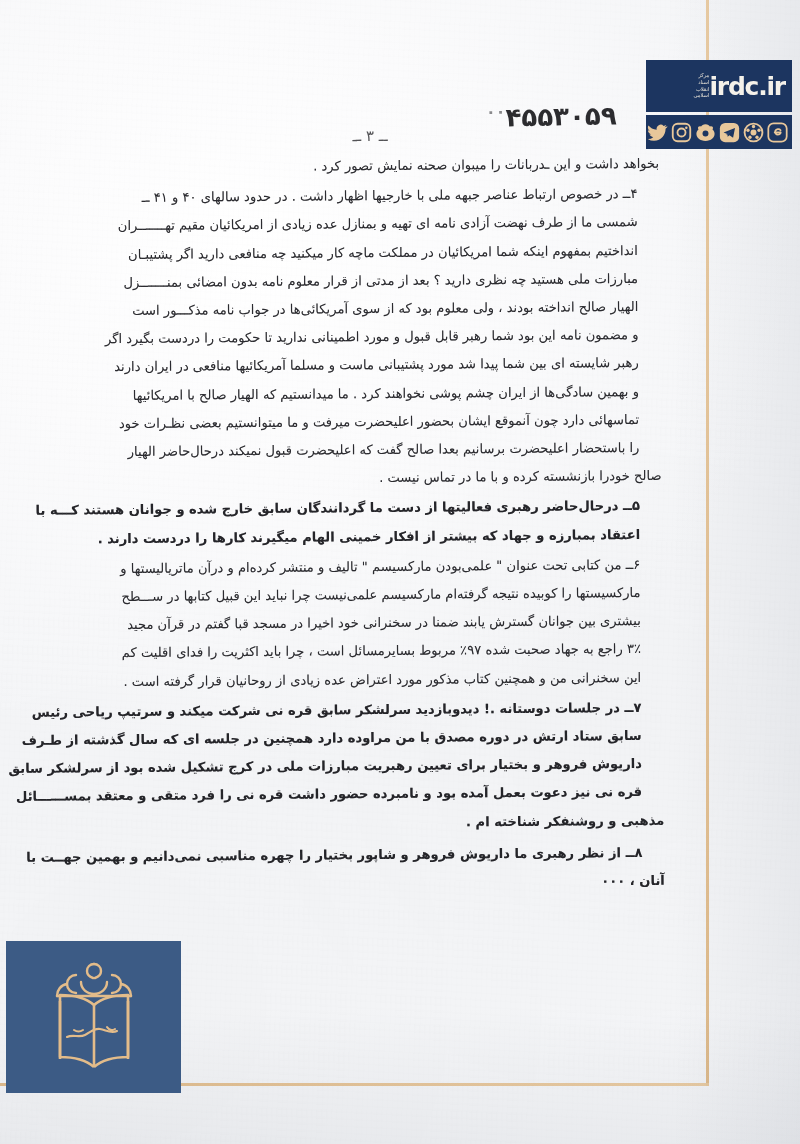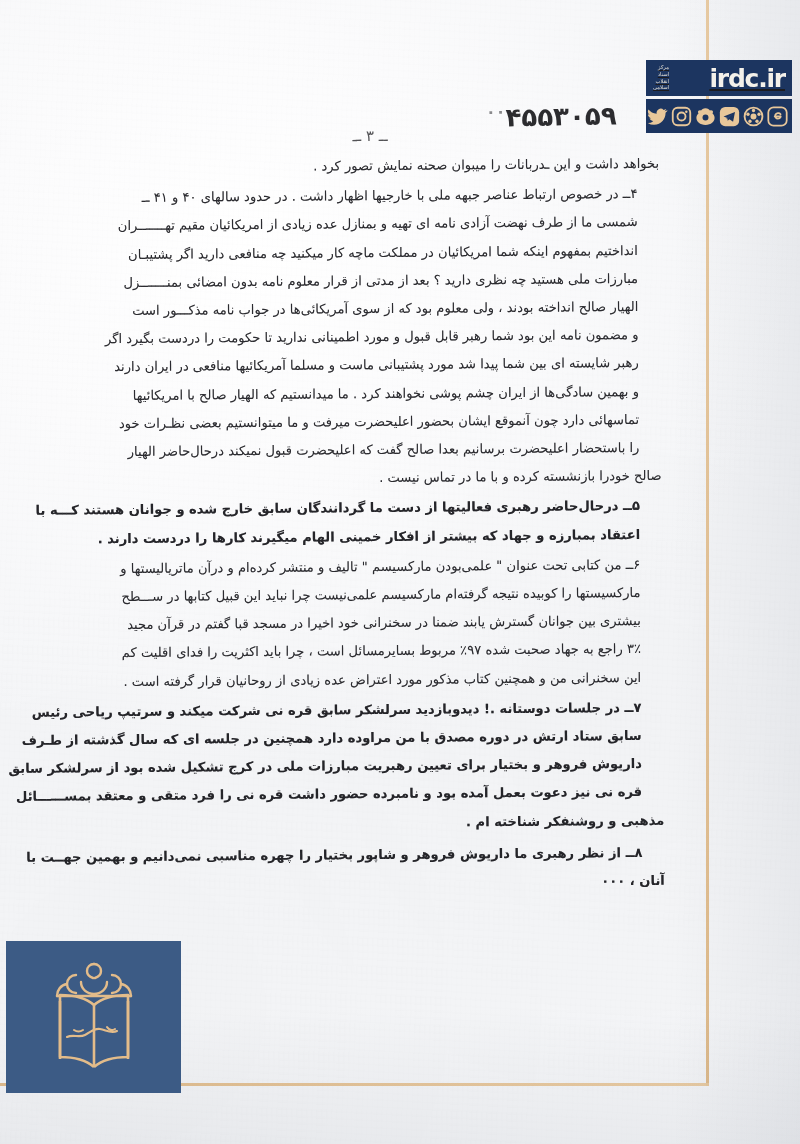--- a/index.html
+++ b/index.html
@@ -65,24 +65,22 @@
     gap: 3px;
     z-index: 6;
   }
   .irdc-row {
     background: #1c3560;
     display: flex;
     align-items: center;
     box-sizing: border-box;
   }
   .irdc-row-top {
-    height: 36px;
+    height: 52px;
     padding: 0 7px;
-    justify-content: space-between;
-    text-decoration: underline;
   }
   .irdc-wordmark {
     font-family: "DejaVu Sans", "Liberation Sans", sans-serif;
     font-weight: 700;
     font-size: 25px;
     letter-spacing: -1.2px;
     color: #f4f1ea;
     direction: ltr;
     line-height: 1;
     white-space: nowrap;

